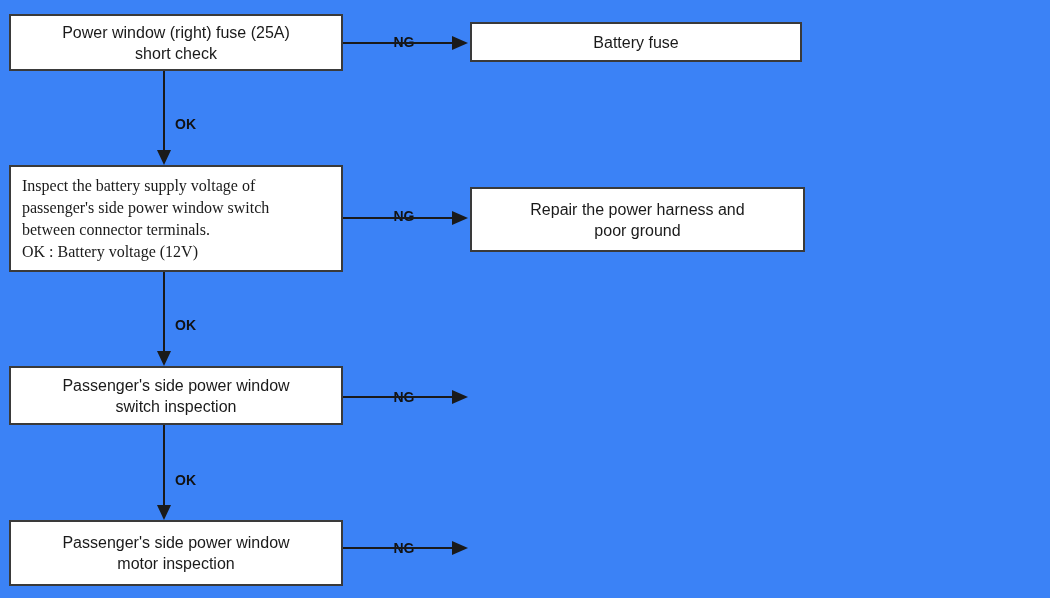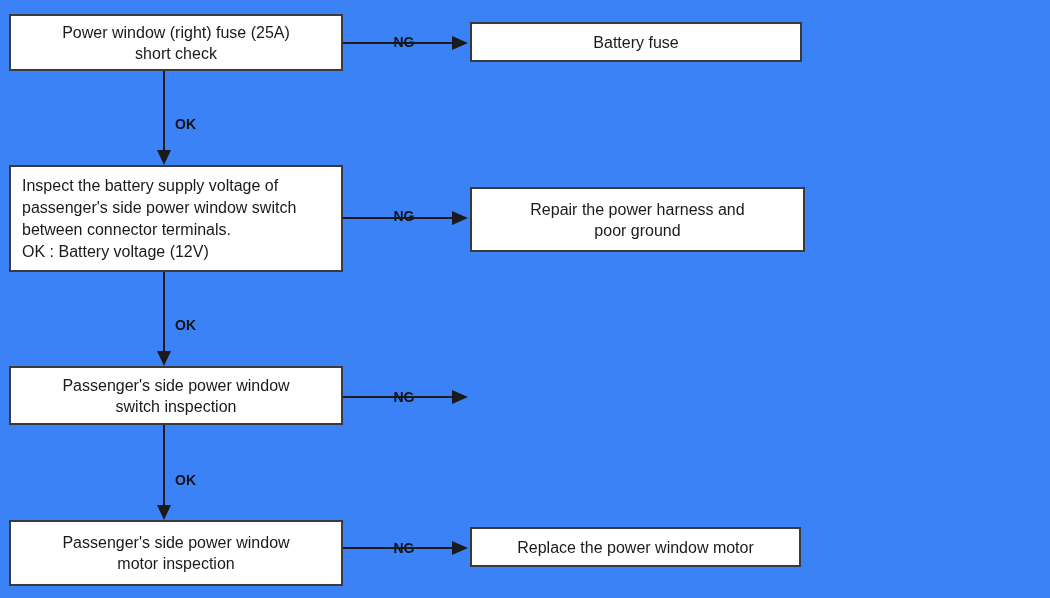--- a/index.html
+++ b/index.html
@@ -26,21 +26,21 @@
     align-items: center;
     justify-content: center;
   }
   .txt {
     white-space: pre-line;
     font-size: 16px;
     line-height: 21px;
     color: #1a1a1a;
   }
   .txt.c { text-align: center; }
-  .txt.l { text-align: left; line-height: 22px; }
+  .txt.l { text-align: left; line-height: 22px; font-family: Liberation Serif, serif; }
   .step.s1 { left: 9px;   top: 14px;  width: 334px; height: 57px; }
   .step.s2 { left: 9px;   top: 165px; width: 334px; height: 107px; justify-content: flex-start; padding-left: 11px; }
   .step.s3 { left: 9px;   top: 366px; width: 334px; height: 59px; }
   .step.s4 { left: 9px;   top: 520px; width: 334px; height: 66px; }
   .result.r1 { left: 470px; top: 22px;  width: 332px; height: 40px; }
   .result.r2 { left: 470px; top: 187px; width: 335px; height: 65px; }
   .result.r3 { left: 470px; top: 377px; width: 331px; height: 40px; }
   .result.r4 { left: 470px; top: 527px; width: 331px; height: 40px; }
   
   .lbl {
@@ -173,17 +173,14 @@
 
   <div class="box step s4">
     <span class="txt c">Passenger's side power window
 motor inspection</span>
   </div>
   <div class="lbl ng n4">NG</div>
   <div class="harrow a4">
     <span class="shaft"></span>
     <span class="ah-r"></span>
   </div>
-  <div class="box result r4">
-    <span class="txt c">Replace the power window motor</span>
-  </div>
 
 </div>
 
 </body></html>

